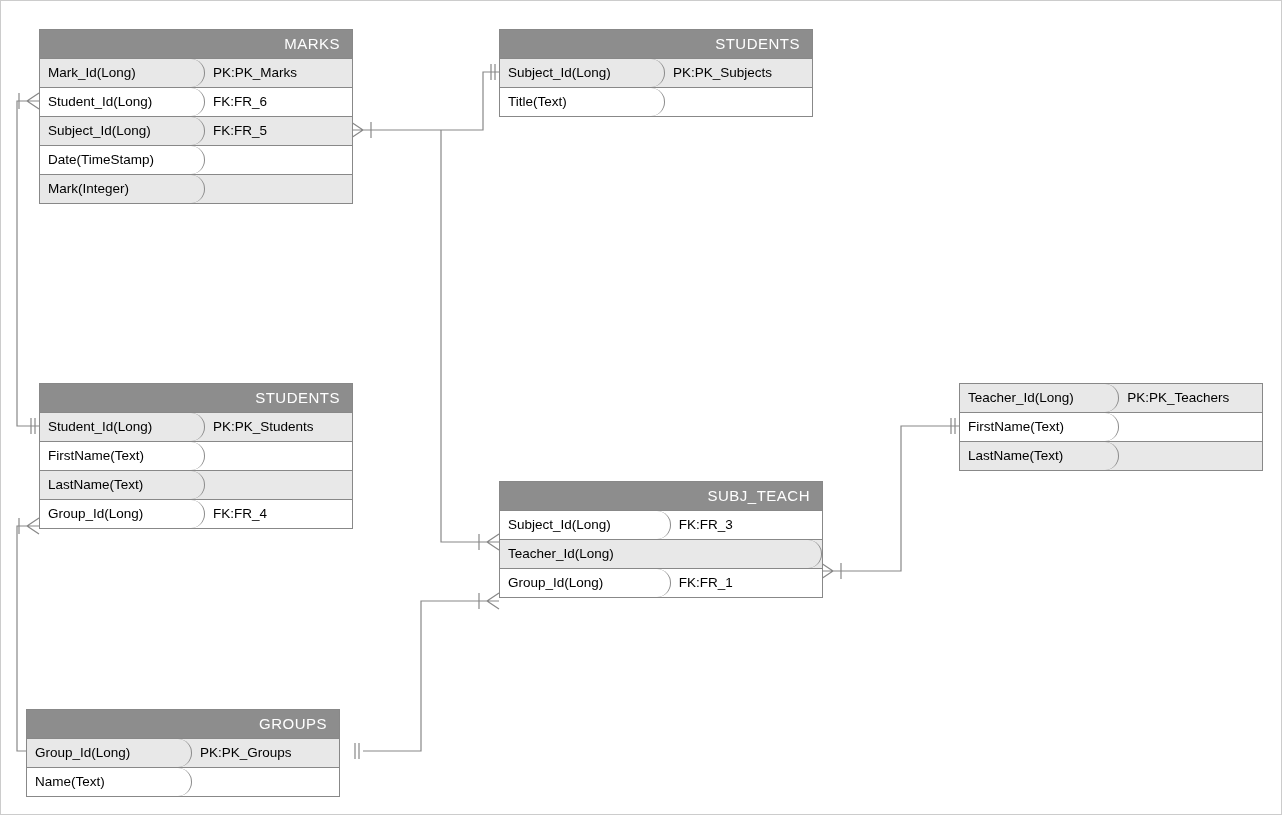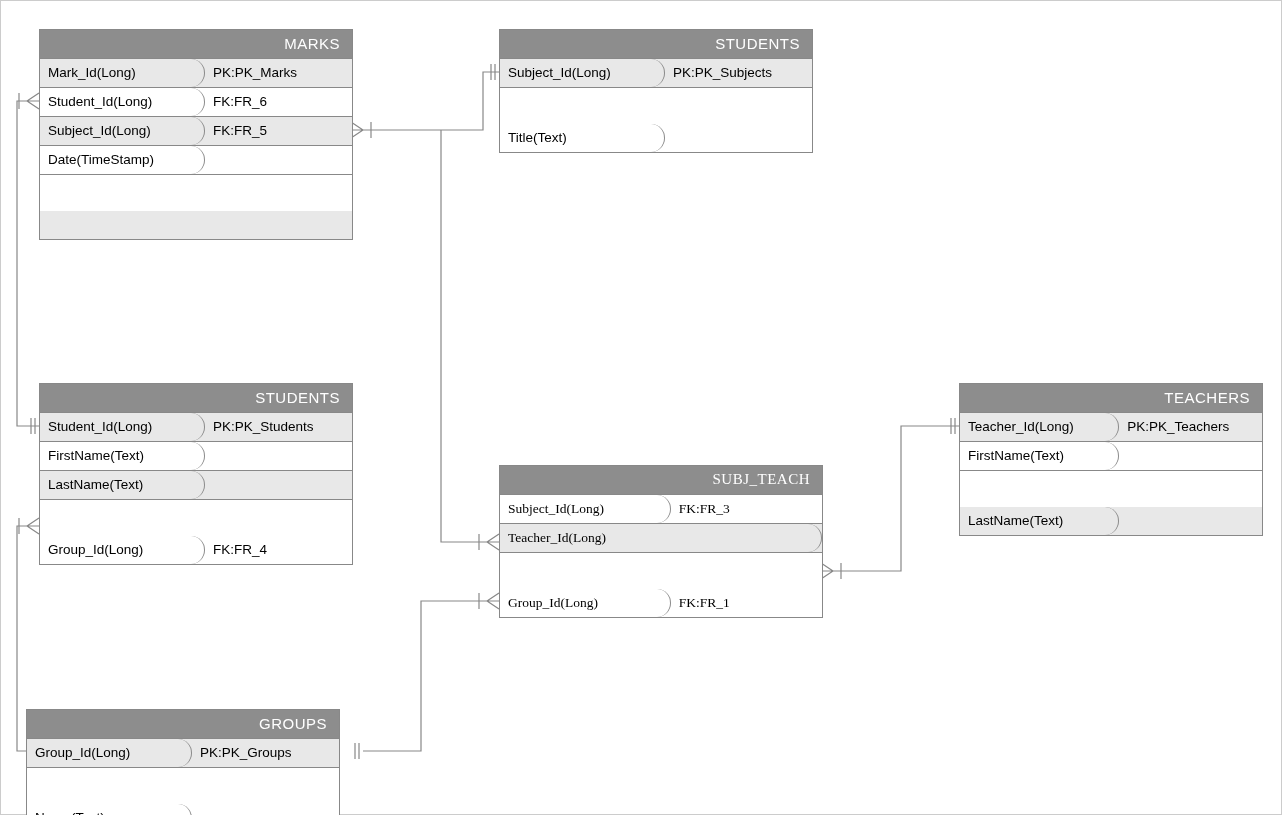--- a/index.html
+++ b/index.html
@@ -50,21 +50,21 @@
     font-weight: normal;
     letter-spacing: 0.5px;
   }
   .entity .row {
     display: flex;
     font-size: 13.5px;
     border-bottom: 1px solid #888;
     height: 28px;
     line-height: 28px;
   }
-  .entity .row:last-child { border-bottom: none; margin-top: 36px; }
+  .entity .row:last-child { border-bottom: none; }
   .entity .row.shaded { background: #e8e8e8; }
   .entity .row .c1 {
     flex: 1 1 0;
     padding: 0 8px;
     border-right: 1px solid #888;
     white-space: nowrap;
     overflow: hidden;
     border-radius: 14px;
   }
   .entity .row .c2 {
@@ -126,20 +126,21 @@
     </div>
     <div class="row shaded">
       <div class="c1">Subject_Id(Long)</div>
       <div class="c2">FK:FR_5</div>
     </div>
     <div class="row">
       <div class="c1">Date(TimeStamp)</div>
       <div class="c2"></div>
     </div>
     <div class="row shaded">
+      <div class="c1">Mark(Integer)</div>
       <div class="c2"></div>
     </div>
   </div>
 
   <div class="entity" style="left:498px; top:28px; width:312px;">
     <div class="title">STUDENTS</div>
     <div class="row shaded">
       <div class="c1">Subject_Id(Long)</div>
       <div class="c2">PK:PK_Subjects</div>
     </div>
@@ -162,37 +163,36 @@
     <div class="row shaded">
       <div class="c1">LastName(Text)</div>
       <div class="c2"></div>
     </div>
     <div class="row">
       <div class="c1">Group_Id(Long)</div>
       <div class="c2">FK:FR_4</div>
     </div>
   </div>
 
-  <div class="entity" style="left:498px; top:464px; width:322px;font-family:Liberation Serif, serif;">
+  <div class="entity" style="left:498px; top:480px; width:322px;">
     <div class="title">SUBJ_TEACH</div>
     <div class="row">
       <div class="c1">Subject_Id(Long)</div>
       <div class="c2">FK:FR_3</div>
     </div>
     <div class="row shaded">
       <div class="c1">Teacher_Id(Long)</div>
     </div>
     <div class="row">
       <div class="c1">Group_Id(Long)</div>
       <div class="c2">FK:FR_1</div>
     </div>
   </div>
 
   <div class="entity" style="left:958px; top:382px; width:302px;">
-    <div class="title">TEACHERS</div>
     <div class="row shaded">
       <div class="c1">Teacher_Id(Long)</div>
       <div class="c2">PK:PK_Teachers</div>
     </div>
     <div class="row">
       <div class="c1">FirstName(Text)</div>
       <div class="c2"></div>
     </div>
     <div class="row shaded">
       <div class="c1">LastName(Text)</div>

